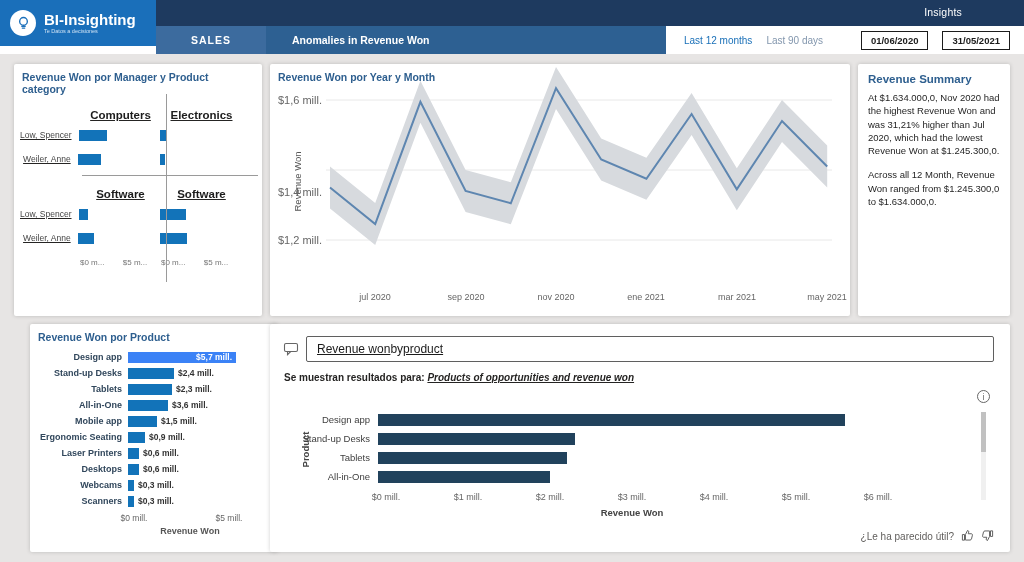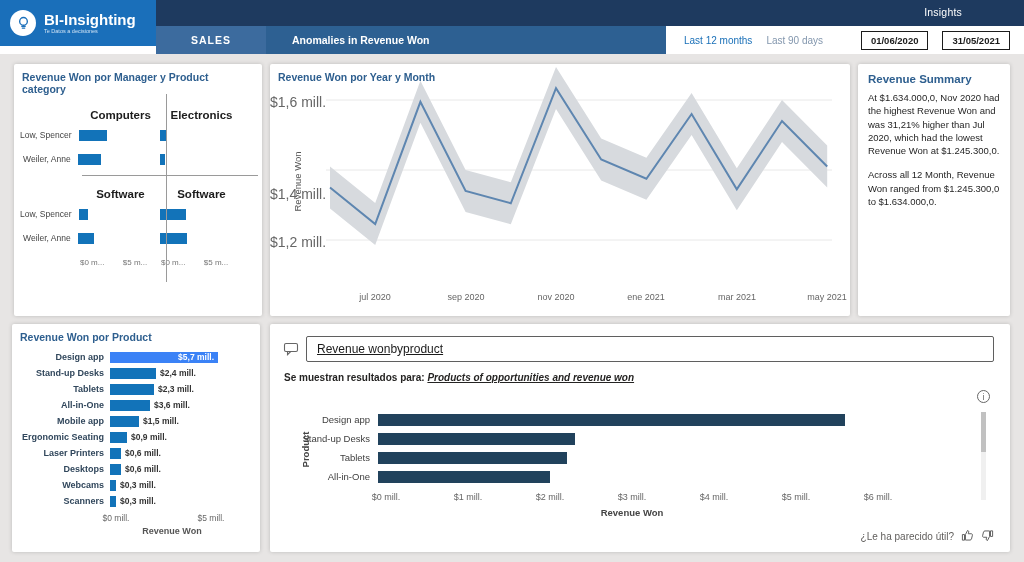--- a/index.html
+++ b/index.html
@@ -20,26 +20,26 @@
   .lnk90{ color:#8296ad; font-size:10px; cursor:pointer; margin-right:auto;}
   .datebox{ border:1px solid #1b1b1b; background:#fff; color:#1b1b1b; font-size:9.5px; font-weight:bold; padding:3px 9px; cursor:pointer;}
   .logo{ position:absolute; left:0; top:0; width:156px; height:46px; background:#1a6fba; display:flex; align-items:center; gap:8px; padding:8px 10px; z-index:5;}
   .bulb{ width:26px; height:26px; border-radius:50%; background:#fff; display:flex; align-items:center; justify-content:center; flex:0 0 auto;}
   .bname{ color:#fff; font-size:15px; font-weight:bold; line-height:1.05;}
   .btag{ color:#cfe3f5; font-size:5.5px; }
   
   .card{ position:absolute; background:#fff; border-radius:2px; box-shadow:0 0 4px rgba(0,0,0,.18); overflow:hidden;}
   .card h3{ font-size:10.5px; font-weight:bold; color:#2e5f8f; padding:7px 8px 2px 8px;}
   .cardA{ left:14px; top:64px; width:248px; height:252px;}
-  .cardB{ left:12px; top:324px; width:248px; height:228px;}
+  .cardB{ left:30px; top:324px; width:248px; height:228px;}
   .cardC{ left:270px; top:64px; width:580px; height:252px;}
   .cardD{ left:858px; top:64px; width:152px; height:252px;}
   .cardE{ left:270px; top:324px; width:740px; height:228px;}
   
-  #sm-chart{ padding:0 20px 0 6px; }
+  #sm-chart{ padding:0 20px 0 6px;text-decoration:underline; }
   .sm-headrow{ display:flex; align-items:flex-end; height:26px; padding-bottom:2px;}
   .sm-spacer{ width:60px; flex:0 0 auto;}
   .sm-head{ width:86px; text-align:center; font-size:11.5px; font-weight:bold; color:#1c1c1c;}
   .sm-row{ display:flex; align-items:center; height:24px;}
   .sm-label{ width:60px; text-align:right; padding-right:7px; font-size:8.5px; color:#444; white-space:nowrap;}
   .sm-cell{ width:86px; position:relative; }
   .sm-bar{ display:block; height:11px; }
   .sm-hline{ margin:4px 0 0 62px; border-top:1px solid #9a9a9a; height:1px; width:176px;}
   .sm-vline{ position:absolute; left:152px; top:30px; bottom:34px; width:1px; background:#9a9a9a;}
   .sm-axisrow{ display:flex; margin-top:8px; font-size:8px; color:#777;}
@@ -52,21 +52,21 @@
   .pr-label{ width:92px; text-align:right; padding-right:6px; font-size:9px; font-weight:bold; color:#31475c; white-space:nowrap;}
   .pr-wrap{ flex:1; display:flex; align-items:center; height:12px;}
   .pr-bar{ display:block; height:11px; position:relative;}
   .pr-val{ font-size:8.5px; font-weight:bold; color:#333; margin-left:4px; white-space:nowrap;}
   .pr-val-in{ position:absolute; right:4px; top:50%; transform:translateY(-50%); color:#fff; margin:0;}
   .pr-axis{ position:relative; margin-left:98px; height:13px; margin-top:4px; font-size:8.5px; color:#666;}
   .pr-tick{ position:absolute; transform:translateX(-50%); white-space:nowrap;}
   .pr-xtitle{ margin-left:98px; width:112px; text-align:center; font-size:9px; font-weight:bold; color:#555;}
   
   .ylab-line{ position:absolute; left:-8px; top:112px; transform:rotate(-90deg); font-size:9.5px; color:#555; width:70px; text-align:center;}
-  .ytick{ position:absolute; left:0; width:52px; text-align:right; font-size:14px; color:#666; white-space:nowrap;}
+  .ytick{ position:absolute; left:0; width:52px; text-align:right; font-size:11px; color:#666; white-space:nowrap;}
   .xtick{ position:absolute; transform:translateX(-50%); top:228px; font-size:9px; color:#666; white-space:nowrap;}
   #line-svg{ position:absolute; left:56px; top:14px; overflow:visible;}
   
   .cardD h3{ font-size:11.5px; padding:9px 10px 4px 10px;}
   .sum-body{ padding:2px 10px; font-size:9.5px; line-height:1.4; color:#1f1f1f;}
   .sum-body p{ margin-bottom:11px;}
   
   .qa-bubble{ position:absolute; left:13px; top:17px;}
   .qa-input{ position:absolute; left:36px; top:12px; right:16px; height:26px; border:1px solid #5f5f5f; border-radius:2px; background:#fff; display:flex; align-items:center; padding:0 10px; font-size:12px; color:#1b1b1b; cursor:text;}
   .qa-u{ text-decoration:underline; }

